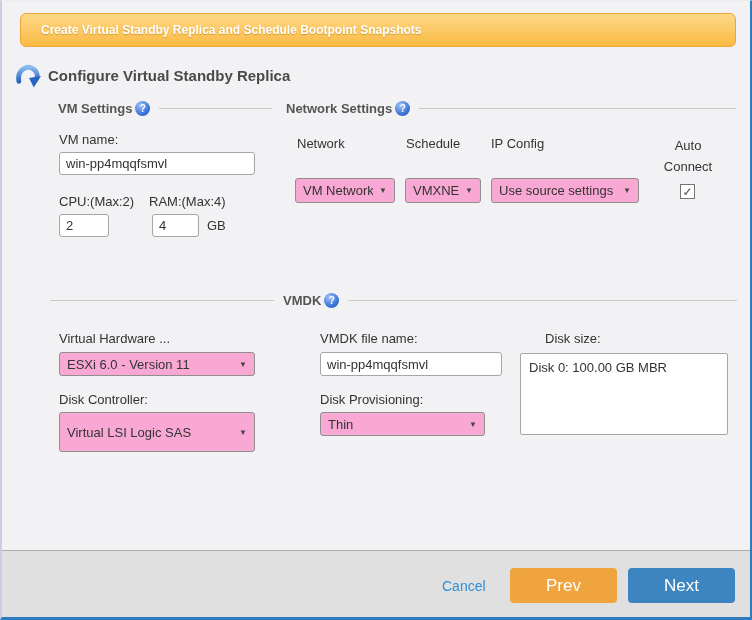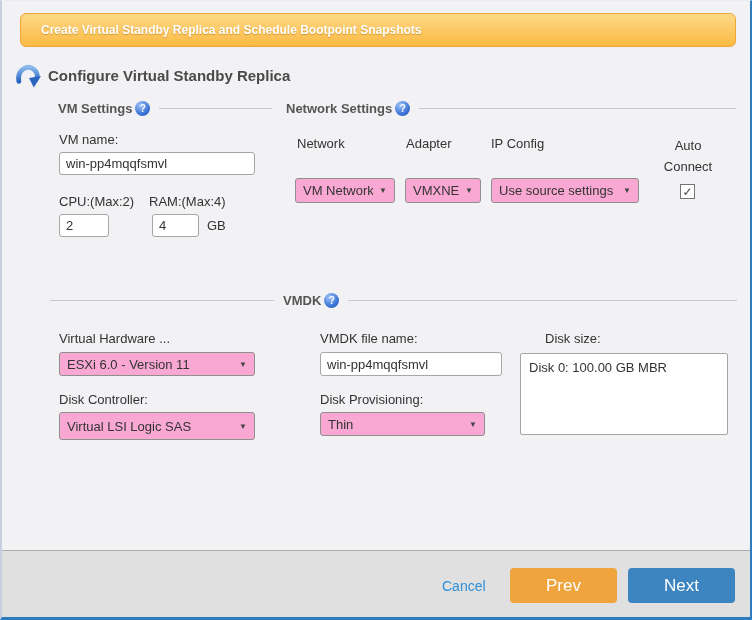--- a/index.html
+++ b/index.html
@@ -120,21 +120,21 @@
   <input class="txt" style="left: 150px; top: 213px; width: 47px; height: 23px;" value="4">
   <div class="lbl" style="left:205px; top:217px;">GB</div>
 
   <div class="sec-hdr" style="left:284px; top:100px; width:450px;">
     <span class="sec-title">Network Settings</span>
     <span class="help-icon">?</span>
     <span class="hdr-line"></span>
   </div>
 
   <div class="lbl" style="left:295px; top:135px;">Network</div>
-  <div class="lbl" style="left:404px; top:135px;">Adapter</div>
+  <div class="lbl" style="left:404px; top:135px;">Schedule</div>
   <div class="lbl" style="left:489px; top:135px;">IP Config</div>
   <div class="auto-wrap">
     <div>Auto</div>
     <div>Connect</div>
   </div>
 
   <div class="combo" style="left:293px; top:177px; width:100px; height:25px;">
     <span class="combo-label">VM Network</span>
     <span class="arrow">▼</span>
   </div>
@@ -156,21 +156,21 @@
     <span class="help-icon">?</span>
     <span class="hdr-line"></span>
   </div>
 
   <div class="lbl" style="left:57px; top:330px;">Virtual Hardware ...</div>
   <div class="combo" style="left:57px; top:351px; width:196px; height:24px;">
     <span class="combo-label">ESXi 6.0 - Version 11</span>
     <span class="arrow">▼</span>
   </div>
   <div class="lbl" style="left:57px; top:391px;">Disk Controller:</div>
-  <div class="combo" style="left:57px; top:411px; width:196px; height:28px;">
+  <div class="combo" style="left:57px; top:411px; width:196px; height:40px;">
     <span class="combo-label">Virtual LSI Logic SAS</span>
     <span class="arrow">▼</span>
   </div>
 
   <div class="lbl" style="left:318px; top:330px;">VMDK file name:</div>
   <input class="txt" style="left: 318px; top: 351px; width: 182px; height: 24px;" value="win-pp4mqqfsmvl">
   <div class="lbl" style="left:318px; top:391px;">Disk Provisioning:</div>
   <div class="combo" style="left:318px; top:411px; width:165px; height:24px;">
     <span class="combo-label">Thin</span>
     <span class="arrow">▼</span>

